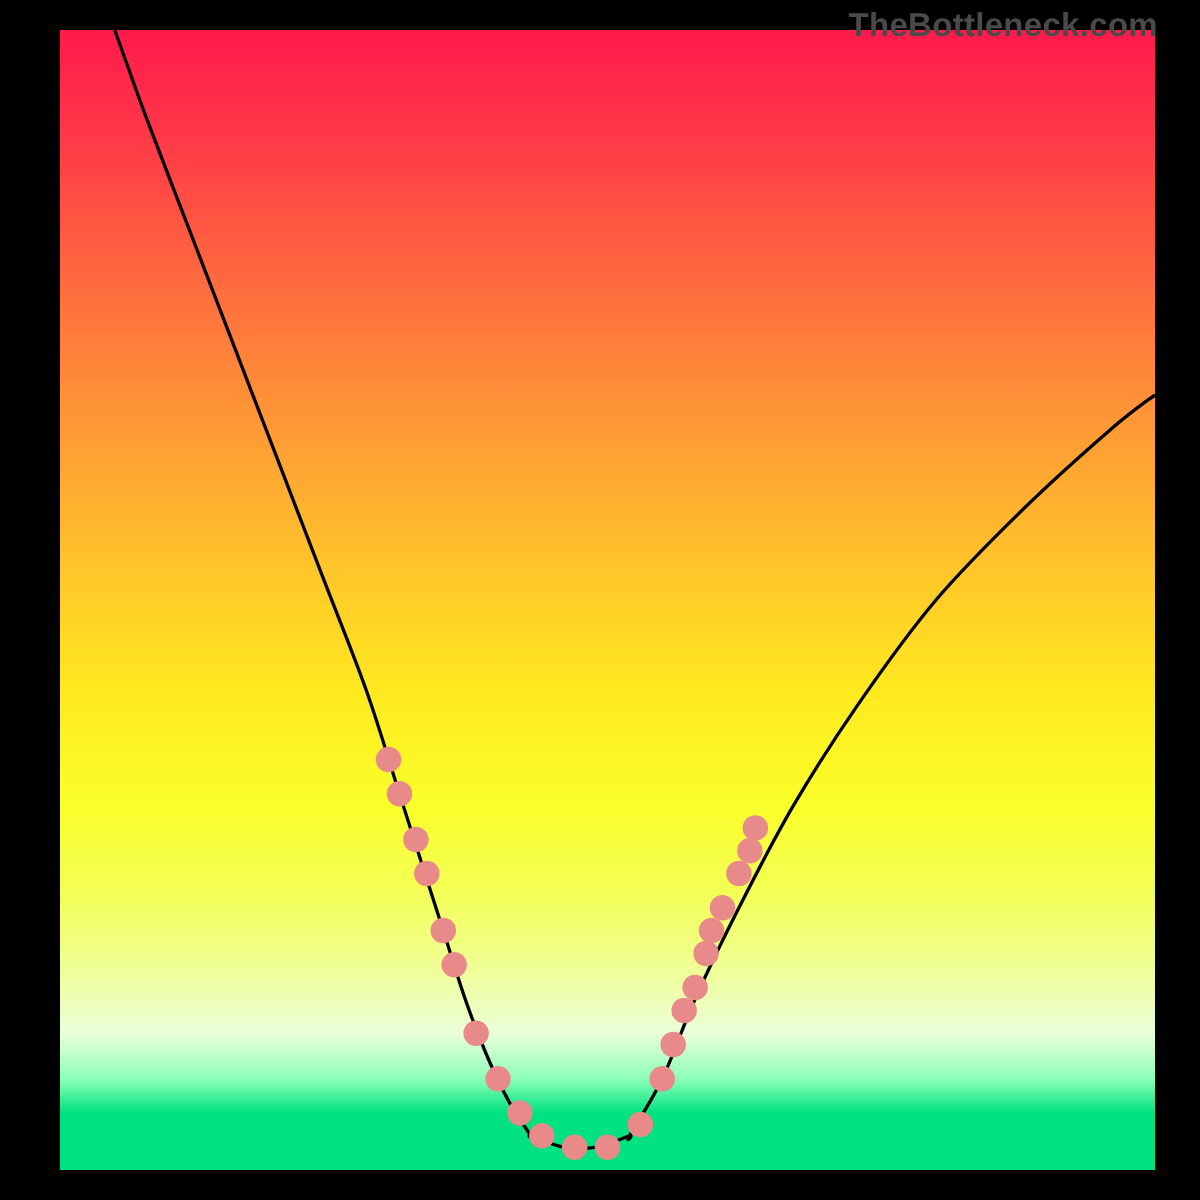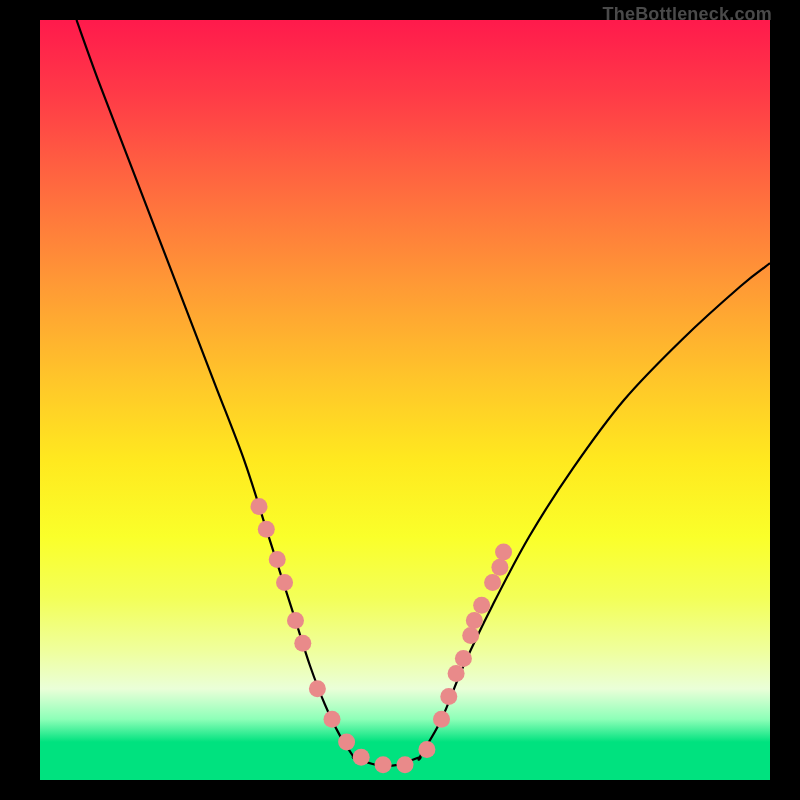--- a/index.html
+++ b/index.html
@@ -37,21 +37,21 @@
       #8dffb8 92%,
       #00e27f 95%,
       #00e27f 100%
     );
   }
   .attribution {
     position: absolute;
     top: 4px;
     right: 28px;
     color: #4a4a4a;
-    font-size: 18px;
+    font-size: 22px;
     font-weight: 600;
     letter-spacing: 0.2px;
   }
   svg.curves {
     position: absolute;
     left: 0; top: 0;
     width: 730px; height: 760px;
   }
 </style>
 </head>

